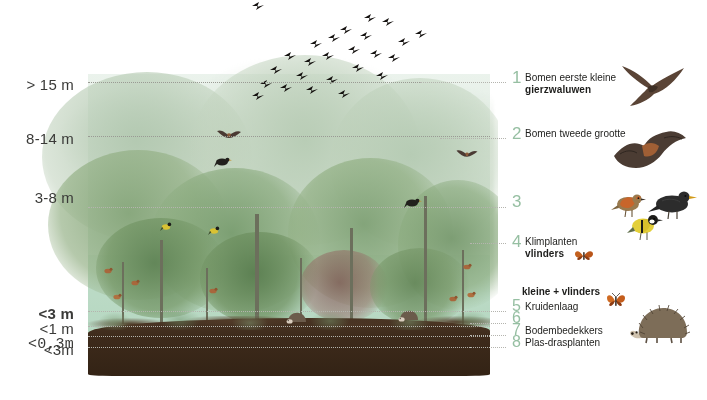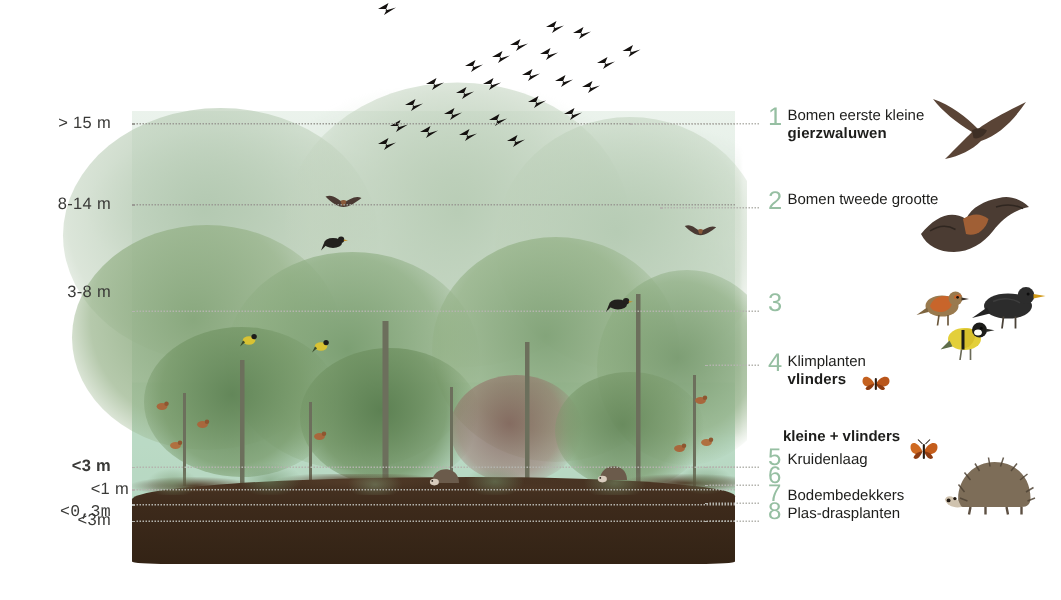--- a/index.html
+++ b/index.html
@@ -85,21 +85,21 @@
   }
 
   
   .rule{
     position:absolute;height:0;
     border-top:1px dotted #9a9a94;
   }
   .rule.light{border-top:1px dotted #b4b4ae;}
   .mlabel{
     position:absolute;
-    font-size:11px;color:#3a3a38;
+    font-size:15px;color:#3a3a38;
     letter-spacing:.2px;white-space:nowrap;
     text-align:right;
   }
 
   
   .legend-item{position:absolute;display:flex;align-items:flex-start;}
   .lnum{
     font-size:17px;line-height:13px;
     color:#96bfa2;font-weight:400;
     width:13px;flex:0 0 13px;text-align:left;
@@ -284,21 +284,21 @@
     <div class="rule light" style="left:88px;top:207px;width:402px;"></div>
     <div class="rule light" style="left:88px;top:311px;width:402px;"></div>
     <div class="rule light" style="left:88px;top:326px;width:402px;"></div>
     <div class="rule light" style="left:88px;top:336px;width:402px;"></div>
     <div class="rule light" style="left:88px;top:347px;width:402px;"></div>
 
     <div class="mlabel" style="left:0;top:76px;width:74px;">&gt; 15 m</div>
     <div class="mlabel" style="left:0;top:130px;width:74px;">8-14 m</div>
     <div class="mlabel" style="left:0;top:189px;width:74px;">3-8 m</div>
     <div class="mlabel" style="left:0;top:305px;width:74px;font-weight:bold;">&lt;3 m</div>
-    <div class="mlabel" style="left:0;top:320px;width:74px;margin-left:12px;">&lt;1 m</div>
+    <div class="mlabel" style="left:0;top:320px;width:74px;">&lt;1 m</div>
     <div class="mlabel" style="left:0;top:336px;width:74px;font-family:Liberation Mono, monospace;">&lt;0,3m</div>
     <div class="mlabel" style="left:0;top:341px;width:74px;">&lt;3m</div>
   </div>
 
   <div>
     <div class="rule light" style="left:420px;top:82px;width:86px;"></div>
     <div class="rule light" style="left:440px;top:138px;width:66px;"></div>
     <div class="rule light" style="left:470px;top:207px;width:36px;"></div>
     <div class="rule light" style="left:470px;top:243px;width:36px;"></div>
     <div class="rule light" style="left:470px;top:311px;width:36px;"></div>

